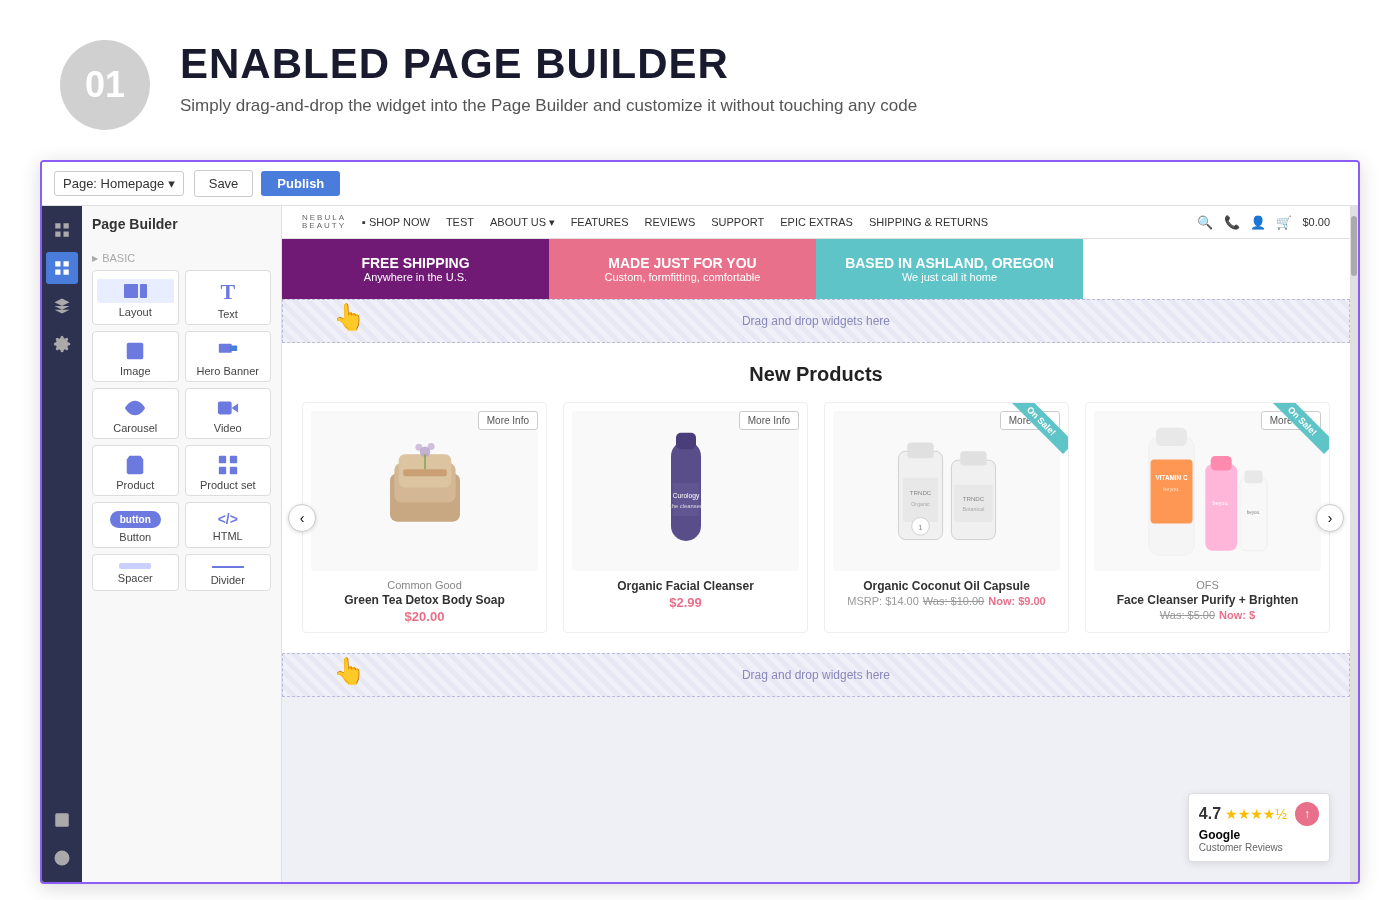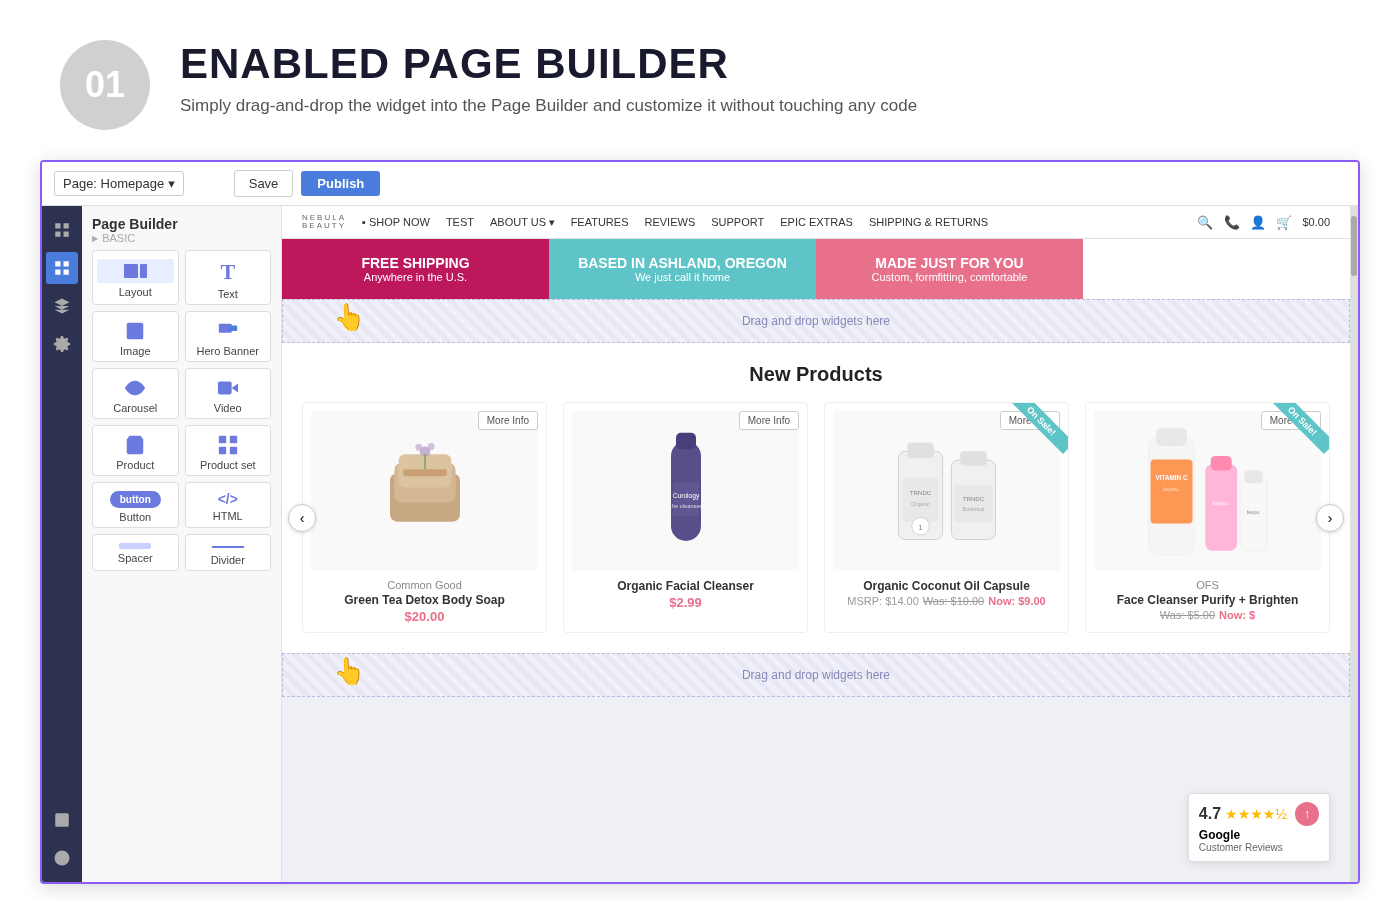--- a/index.html
+++ b/index.html
@@ -85,21 +85,21 @@
     .dp-btn {
       padding: 4px 14px;
       font-size: 13px;
       cursor: pointer;
       border: none;
       background: none;
       color: #555;
     }
     .dp-btn.active { background: #4a7cdc; color: #fff; }
     .top-bar-right {
-      display: flex; gap: 8px; align-items: center; margin-left: 40px;
+      display: flex; gap: 8px; align-items: center;
     }
     .save-btn {
       background: #fff;
       border: 1px solid #ccc;
       border-radius: 3px;
       padding: 5px 14px;
       font-size: 13px;
       cursor: pointer;
       color: #333;
     }
@@ -145,21 +145,21 @@
     
     .widget-panel {
       width: 200px;
       background: #f8f8f8;
       border-right: 1px solid #e0e0e0;
       overflow-y: auto;
       padding: 10px;
     }
     .panel-title {
       font-size: 14px; font-weight: 700; color: #333;
-      margin-bottom: 0;
+      margin-bottom: 20px;
     }
     .section-label {
       font-size: 11px; color: #aaa; margin-bottom: 6px;
       display: flex; align-items: center; gap: 4px;
     }
     .section-label::before { content: '▶'; font-size: 8px; }
     .widget-grid {
       display: grid;
       grid-template-columns: 1fr 1fr;
       gap: 6px;
@@ -226,21 +226,21 @@
 
     
     .banner-bar {
       display: grid;
       grid-template-columns: 1fr 1fr 1fr 1fr;
     }
     .banner-item {
       padding: 16px 20px;
       text-align: center;
     }
-    .banner-item.pink { background: #be185d; text-align: center; }
+    .banner-item.pink { background: #701a75; text-align: center; }
     .banner-item.teal { background: #5ec4c7; }
     .banner-item.pink2 { background: #e8708a; }
     .banner-item.teal2 { background: #5ec4c7; }
     .banner-item h3 { color: #fff; font-size: 14px; font-weight: 900; }
     .banner-item p { color: #fff; font-size: 11px; }
 
     
     .drop-zone {
       background: repeating-linear-gradient(
         45deg, #f0f0f8, #f0f0f8 5px, #e8e8f4 5px, #e8e8f4 10px
@@ -601,27 +601,27 @@
             <span>🛒</span>
             <span class="cart-text">$0.00</span>
           </div>
         </div>
 
         <div class="banner-bar">
           <div class="banner-item pink">
             <h3>FREE SHIPPING</h3>
             <p>Anywhere in the U.S.</p>
           </div>
+          <div class="banner-item pink2">
+            <h3>MADE JUST FOR YOU</h3>
+            <p>Custom, formfitting, comfortable</p>
+          </div>
           <div class="banner-item teal2">
             <h3>BASED IN ASHLAND, OREGON</h3>
             <p>We just call it home</p>
-          </div>
-          <div class="banner-item pink2">
-            <h3>MADE JUST FOR YOU</h3>
-            <p>Custom, formfitting, comfortable</p>
           </div>
         </div>
 
         <div class="drop-zone" style="position:relative;">
           
           <span class="hand-pointer" style="position:absolute;left:50px;top:2px;font-size:26px;">👆</span>
           <span>Drag and drop widgets here</span>
         </div>
 
         <div class="products-section">

